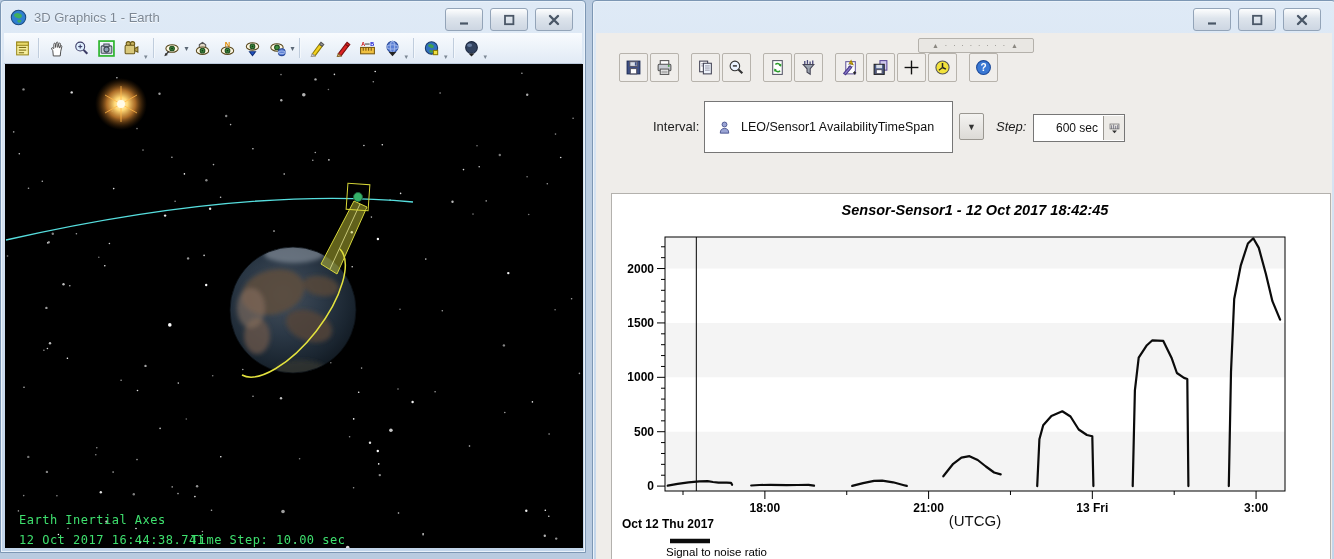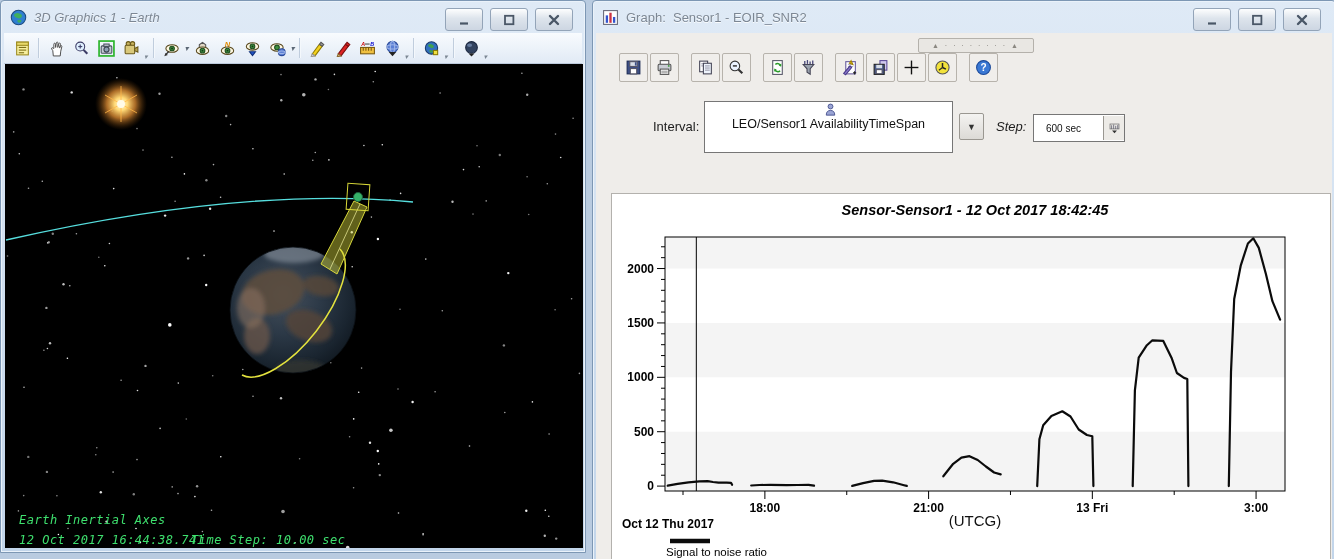--- a/index.html
+++ b/index.html
@@ -29,37 +29,37 @@
           border:1px solid #b4b1ab;border-radius:2px;display:flex;align-items:center;justify-content:center;
           font-size:7px;color:#8a8780;letter-spacing:2px;overflow:hidden;}
   .gtoolbar{position:absolute;left:23px;top:20px;display:flex;align-items:center;}
   .gbtn{width:27px;height:27px;background:#f0eeeb;border:1px solid #b7b3ac;border-radius:2px;
         display:flex;align-items:center;justify-content:center;margin-right:2px;}
   .gbtn svg{width:17px;height:17px;}
   .ggap{width:10px;}
   .row{position:absolute;left:0;top:68px;right:0;height:56px;margin-left:37px;}
   .lbl{position:absolute;font-size:13px;color:#1c1c1c;}
   .listbox{position:absolute;left:71px;top:0;width:247px;height:50px;background:#fff;border:1px solid #767676;
-           display:flex;align-items:center;flex-direction:column;}
+           display:flex;align-items:center;}
   .listbox svg{width:15px;height:15px;margin:0 9px 0 12px;}
   .listbox span{font-size:12.5px;color:#111;}
   .dropbtn{position:absolute;left:326px;top:12px;width:23px;height:25px;background:linear-gradient(#f4f3f1,#dcdad6);
            border:1px solid #9a9791;border-radius:2px;display:flex;align-items:center;justify-content:center;
            font-size:9px;color:#333;}
   .stepbox{position:absolute;left:400px;top:13px;width:90px;height:26px;background:#fff;border:1px solid #767676;
            display:flex;align-items:center;}
-  .stepbox .val{font-size:10px;color:#111;padding-left:12px;flex:1;}
+  .stepbox .val{font-size:12px;color:#111;padding-left:22px;flex:1;}
   .spin{width:20px;height:24px;background:#edebe7;border-left:1px solid #9a9791;display:flex;align-items:center;justify-content:center;}
   .spin svg{width:13px;height:13px;}
   .gpanel{position:absolute;left:15px;top:160px;width:720px;height:370px;background:#fff;border:1px solid #b3b1ad;box-sizing:border-box;}
 </style>
 </head>
 <body>
 
-<div class="win" style="left:0;top:0;width:584px;height:551px;font-style:italic;">
+<div class="win" style="left:0;top:0;width:584px;height:551px;">
   <div class="titlebar">
     <svg class="title-ico" viewBox="0 0 16 16">
       <circle cx="8" cy="8" r="6.8" fill="#2f7fd0" stroke="#1a4a80"></circle>
       <path d="M3.5 5.5 Q6.5 2.5 9 4.5 Q12 5.5 11 7.5 Q9.5 9.5 7 8.5 Q4 8 3.5 5.5 Z" fill="#3fae5f"></path>
       <path d="M7 10.5 Q9.5 9.5 11 11 Q10 13.5 8 12.8 Q6.5 12 7 10.5 Z" fill="#3fae5f"></path>
     </svg>
     <span class="title-txt">3D Graphics 1 - Earth</span>
   </div>
   <div class="winbtns" style="right:12px;">
     <div class="winbtn">
@@ -432,29 +432,20 @@
       <rect id="sat-box" x="342" y="120" width="22" height="26" fill="none" stroke="#d8d838" stroke-width="1" transform="rotate(4 353 133)"></rect>
       <circle id="sat-dot" cx="353" cy="133" r="4.5" fill="#35b269" stroke="#1e5e3a" stroke-width="1"></circle>
     </svg>
     <div class="ovl" style="left:14px;top:449px;color:#3ee06e;">Earth Inertial Axes</div>
     <div class="ovl" style="left:14px;top:469px;color:#3ee06e;text-align:right;">12 Oct 2017 16:44:38.741</div>
     <div class="ovl" style="left:186px;top:469px;color:#3ee06e;text-align:right;">Time Step: 10.00 sec</div>
   </div>
 </div>
 
 <div class="win" style="left:592px;top:0;width:742px;height:559px;border-radius:4px 4px 0 0;">
-  <div class="titlebar">
-    <svg class="title-ico" viewBox="0 0 16 16">
-      <rect x="1.5" y="1.5" width="13" height="13" fill="#fff" stroke="#667"></rect>
-      <rect x="3.5" y="6" width="2.2" height="7" fill="#3355cc"></rect>
-      <rect x="6.9" y="3.5" width="2.2" height="9.5" fill="#cc3344"></rect>
-      <rect x="10.3" y="7.5" width="2.2" height="5.5" fill="#3355cc"></rect>
-    </svg>
-    <span class="title-txt">Graph:  Sensor1 - EOIR_SNR2</span>
-  </div>
   <div class="winbtns" style="right:14px;">
     <div class="winbtn">
         <svg width="16" height="16" viewBox="0 0 16 16">
           <line x1="4" y1="11.5" x2="12" y2="11.5" stroke="#4a5767" stroke-width="2.2"></line>
         </svg>
       </div>
     <div class="winbtn">
         <svg width="16" height="16" viewBox="0 0 16 16">
           <rect x="4" y="3.8" width="8.4" height="8.4" fill="none" stroke="#4a5767" stroke-width="1.8"></rect>
         </svg>

